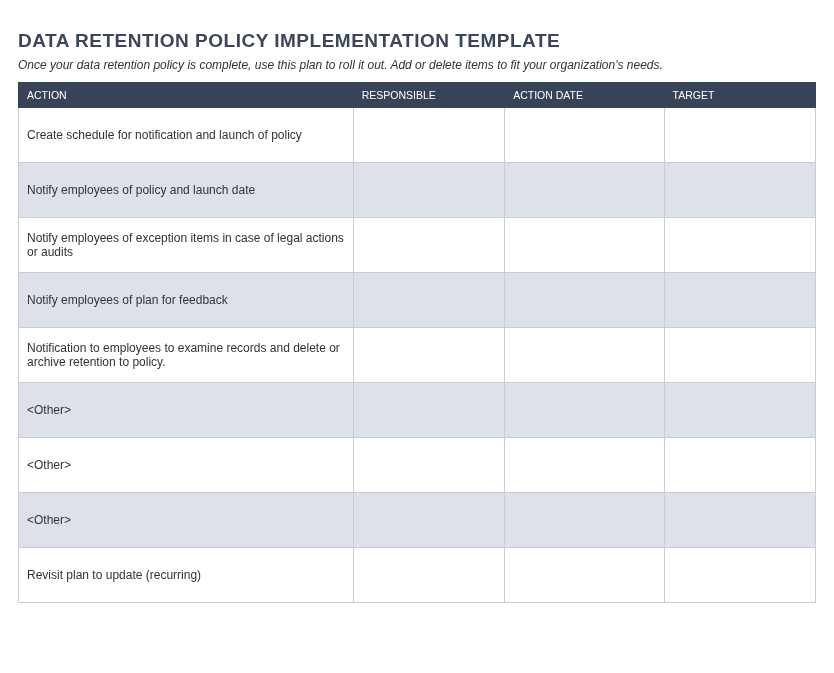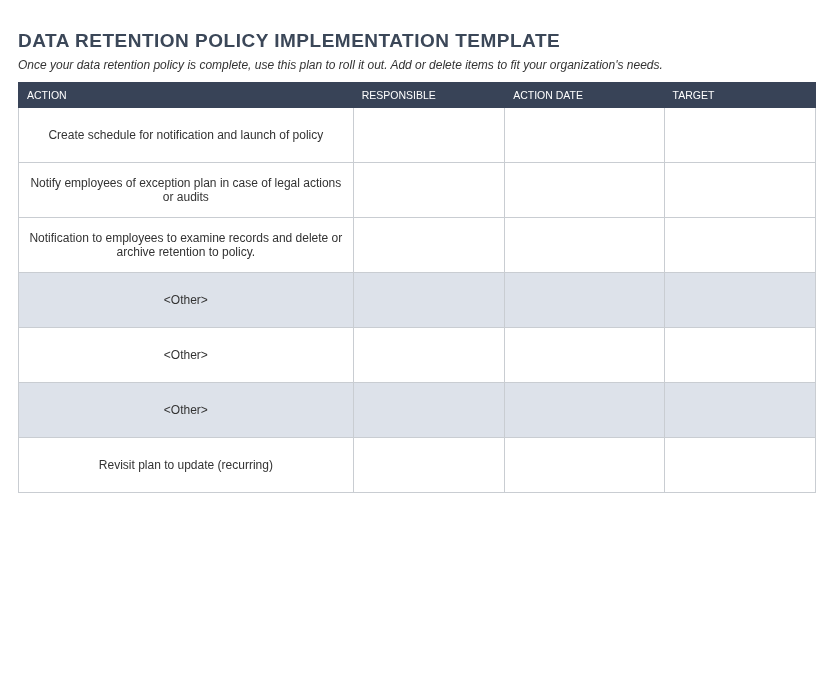--- a/index.html
+++ b/index.html
@@ -38,21 +38,20 @@
     padding: 6px 8px;
     border: 1px solid #384357;
   }
   tbody td {
     font-size: 12px;
     padding: 8px 8px;
     border: 1px solid #c9cdd2;
     vertical-align: middle;
     height: 38px;
     color: #333;
-    text-align: center;
   }
   tbody tr.alt td {
     background: #dde2ea;
   }
   tbody tr.plain td {
     background: #ffffff;
   }
   .col-action  { width: 42%; }
   .col-resp    { width: 19%; }
   .col-target  { width: 20%; }
@@ -79,22 +78,34 @@
       <th>TARGET</th>
     </tr>
   </thead>
   <tbody id="rows-body">
   <tr class="plain">
         <td>Create schedule for notification and launch of policy</td>
         <td></td>
         <td></td>
         <td></td>
       </tr>
+      <tr class="alt">
+        <td>Notify employees of policy and launch date</td>
+        <td></td>
+        <td></td>
+        <td></td>
+      </tr>
       <tr class="plain">
-        <td>Notify employees of exception plan in case of legal actions or audits</td>
+        <td>Notify employees of exception items in case of legal actions or audits</td>
+        <td></td>
+        <td></td>
+        <td></td>
+      </tr>
+      <tr class="alt">
+        <td>Notify employees of plan for feedback</td>
         <td></td>
         <td></td>
         <td></td>
       </tr>
       <tr class="plain">
         <td>Notification to employees to examine records and delete or archive retention to policy.</td>
         <td></td>
         <td></td>
         <td></td>
       </tr>

